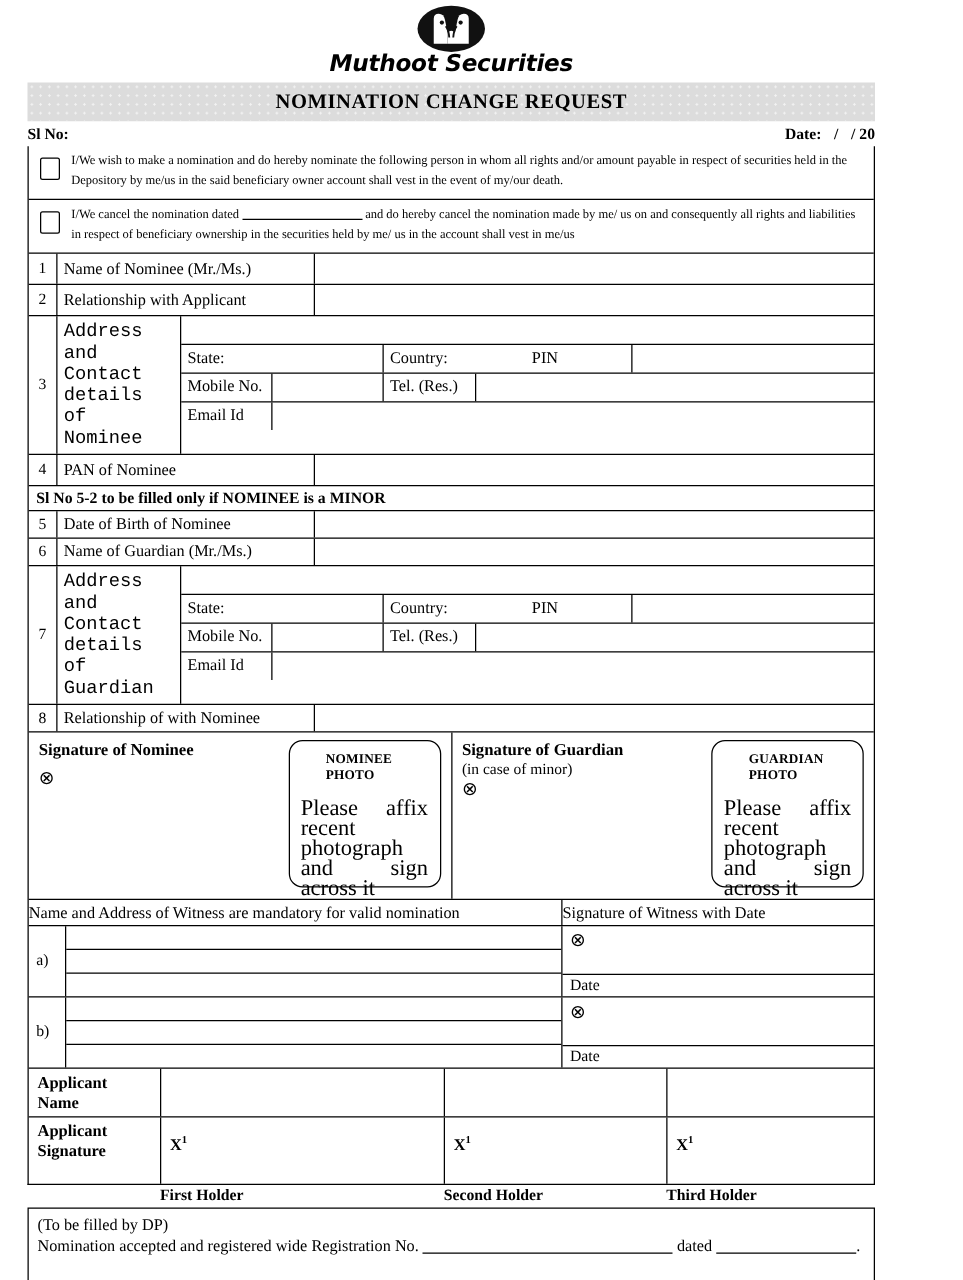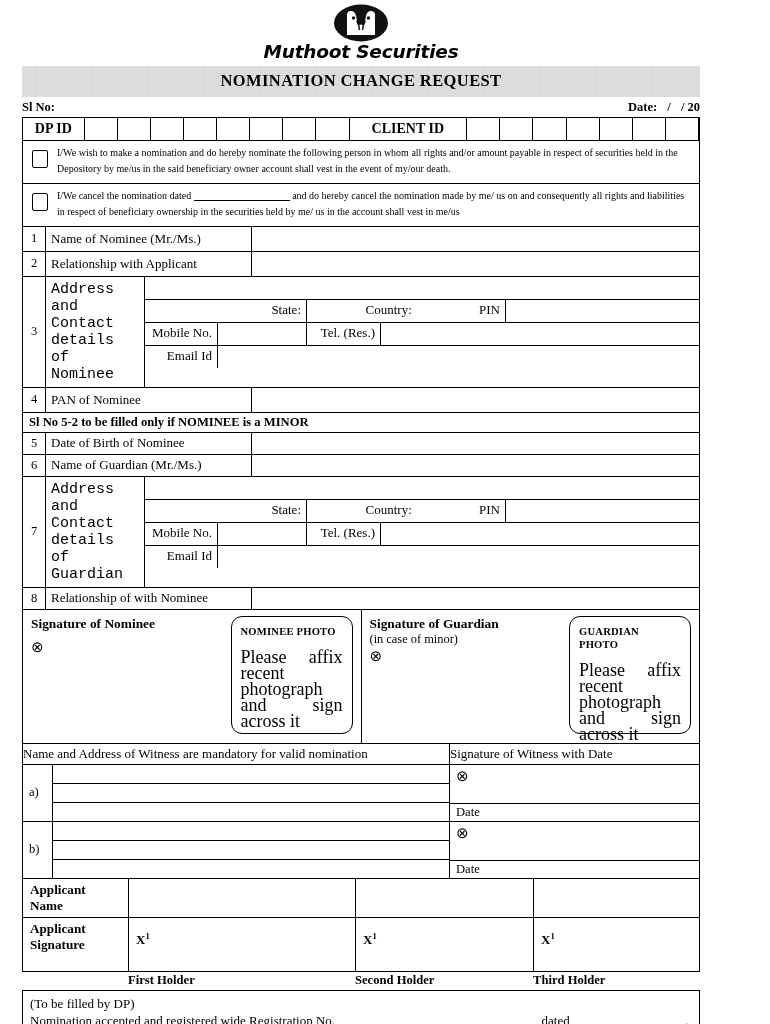--- a/index.html
+++ b/index.html
@@ -50,36 +50,36 @@
   .numcell{width:22px;flex:none;display:flex;align-items:center;justify-content:center;
            font-size:12.5px;border-right:1.2px solid #000;}
   .lbl{display:flex;align-items:center;}
 
   .minor-bar{font-weight:bold;font-size:12.6px;padding:2px 6px;border-bottom:1.2px solid #000;}
 
   
   .addr{display:flex;border-bottom:1.2px solid #000;}
   .addr-name{width:88px;flex:none;border-right:1.2px solid #000;font-size:15px;
              line-height:17px;padding:4px 5px;font-family:Liberation Mono, monospace;}
-  .addr-body{flex:1;display:flex;flex-direction:column;text-align:right;}
+  .addr-body{flex:1;display:flex;flex-direction:column;}
   .ar{display:flex;border-bottom:1.2px solid #000;}
   .ar:last-child{border-bottom:none;}
   .ac{box-sizing:border-box;border-right:1.2px solid #000;padding:2px 5px;font-size:13px;}
   .ac:last-child{border-right:none;}
 
   
   .sigrow{display:flex;border-bottom:1.2px solid #000;height:133px;}
   .sigcol{flex:1;display:flex;box-sizing:border-box;padding:6px 8px;position:relative;}
   .sigcol.left{border-right:1.2px solid #000;}
   .sig-head{font-weight:bold;font-size:13.4px;font-family:Liberation Serif, serif;}
   .sig-sub{font-size:12.4px;}
   .xmark{font-size:15px;line-height:1;margin-top:8px;}
   .photobox{width:122px;height:118px;border:1.5px solid #000;border-radius:11px;
             box-sizing:border-box;padding:8px 9px;margin-left:auto;align-self:flex-start;}
-  .photobox .ph-t{font-weight:bold;font-size:10.6px;line-height:13px;letter-spacing:.2px;}
+  .photobox .ph-t{font-weight:bold;font-size:10.6px;line-height:13px;letter-spacing:.2px;margin-left:20px;}
   .photobox .ph-b{font-size:18px;line-height:16px;text-align:justify;margin-top:11px;}
   .photobox .ph-b .j{display:block;text-align-last:justify;}
 
   
   .wit-head{display:flex;border-bottom:1.2px solid #000;}
   .wit-head div{text-align:left;font-size:13px;padding:2px 0;}
   .witrow{display:flex;border-bottom:1.2px solid #000;}
   .witrow:last-child{border-bottom:none;}
   .wit-idx{width:30px;flex:none;border-right:1.2px solid #000;display:flex;align-items:center;
            padding-left:6px;font-size:12.6px;box-sizing:border-box;}
@@ -136,40 +136,20 @@
 
   <div class="slno-row">
     <span>Sl No:</span>
     <span class="date-grp">
       <span>Date:</span>
       <i>/</i>
       <span>/ 20</span>
     </span>
   </div>
 
-  <div class="idrow">
-    <div class="idlabel" style="width:66px">DP ID</div>
-    <div class="idcell" style="width:35px"></div>
-    <div class="idcell" style="width:35px"></div>
-    <div class="idcell" style="width:35px"></div>
-    <div class="idcell" style="width:35px"></div>
-    <div class="idcell" style="width:35px"></div>
-    <div class="idcell" style="width:35px"></div>
-    <div class="idcell" style="width:35px"></div>
-    <div class="idcell" style="width:35px"></div>
-    <div class="idlabel" style="width:127px;border-right:1.2px solid #000">CLIENT ID</div>
-    <div class="idcell" style="width:35px"></div>
-    <div class="idcell" style="width:35px"></div>
-    <div class="idcell" style="width:35px"></div>
-    <div class="idcell" style="width:35px"></div>
-    <div class="idcell" style="width:35px"></div>
-    <div class="idcell" style="width:35px"></div>
-    <div class="idcell" style="width:35px"></div>
-    <div class="idcell" style="flex:1"></div>
-  </div>
 
   <div class="frame" style="border-top:none">
 
     <div class="decl">
       <div class="cbwrap">
         <span class="cb"></span>
       </div>
       <div class="decl-txt">I/We wish to make a nomination and do hereby nominate the following person in whom all rights and/or  amount payable in respect of securities held in the Depository by me/us in the said beneficiary owner account shall vest in the event of my/our death.</div>
     </div>
 

